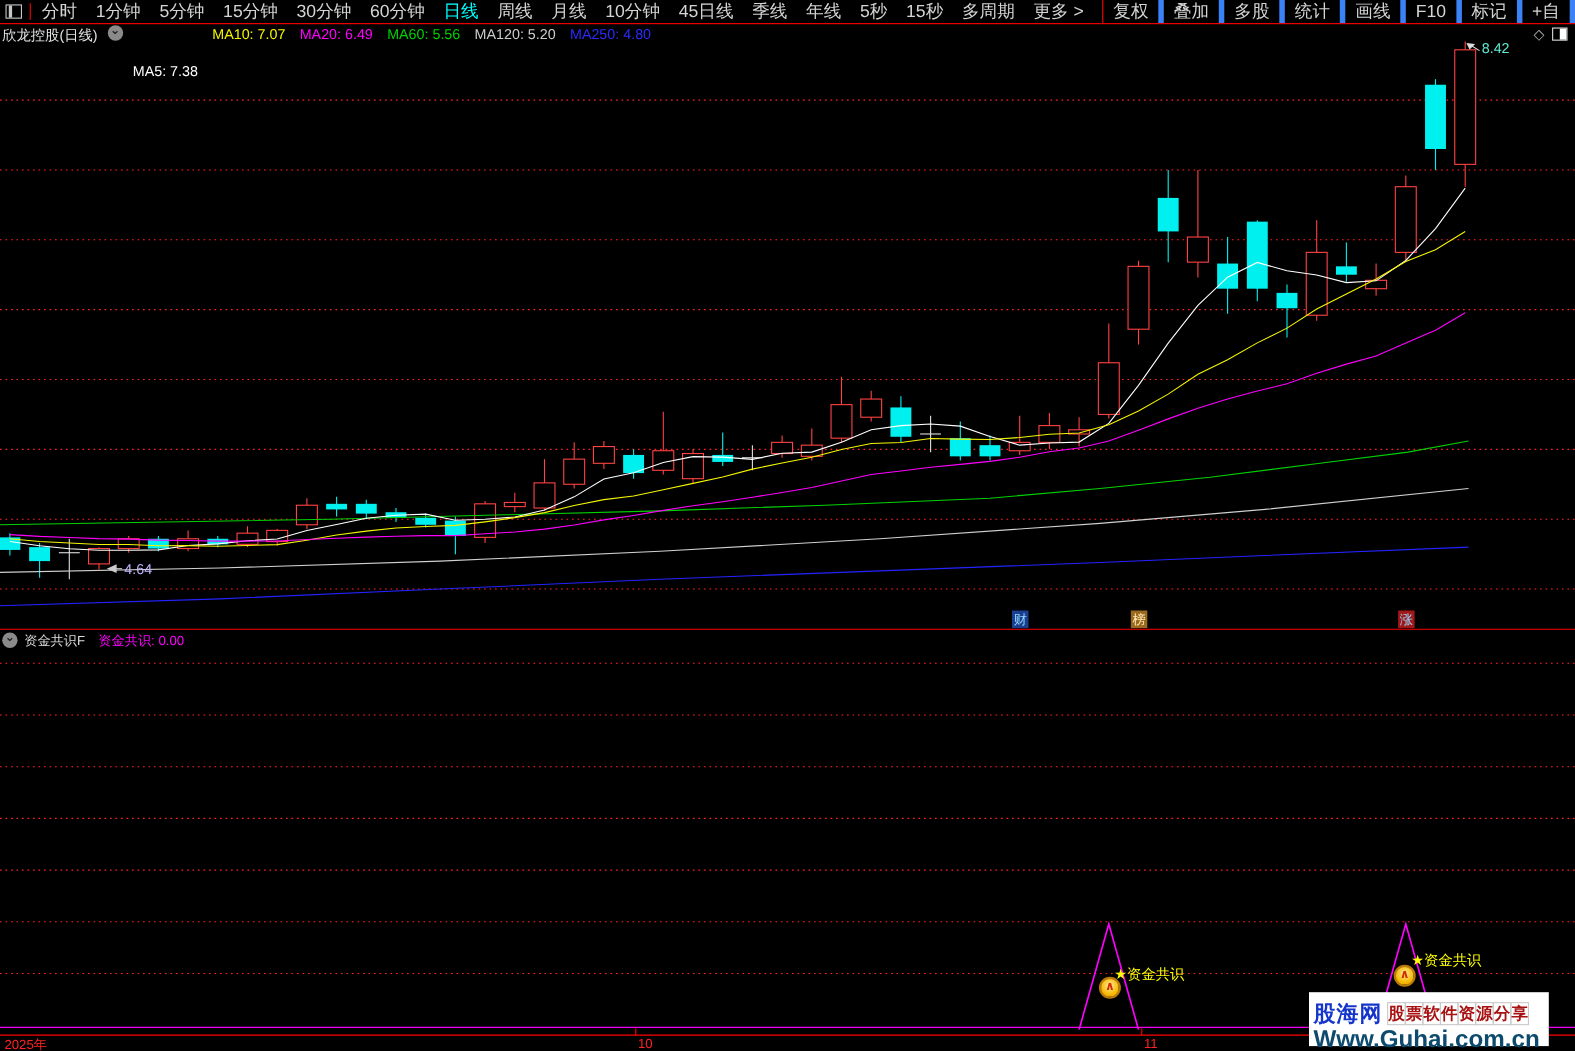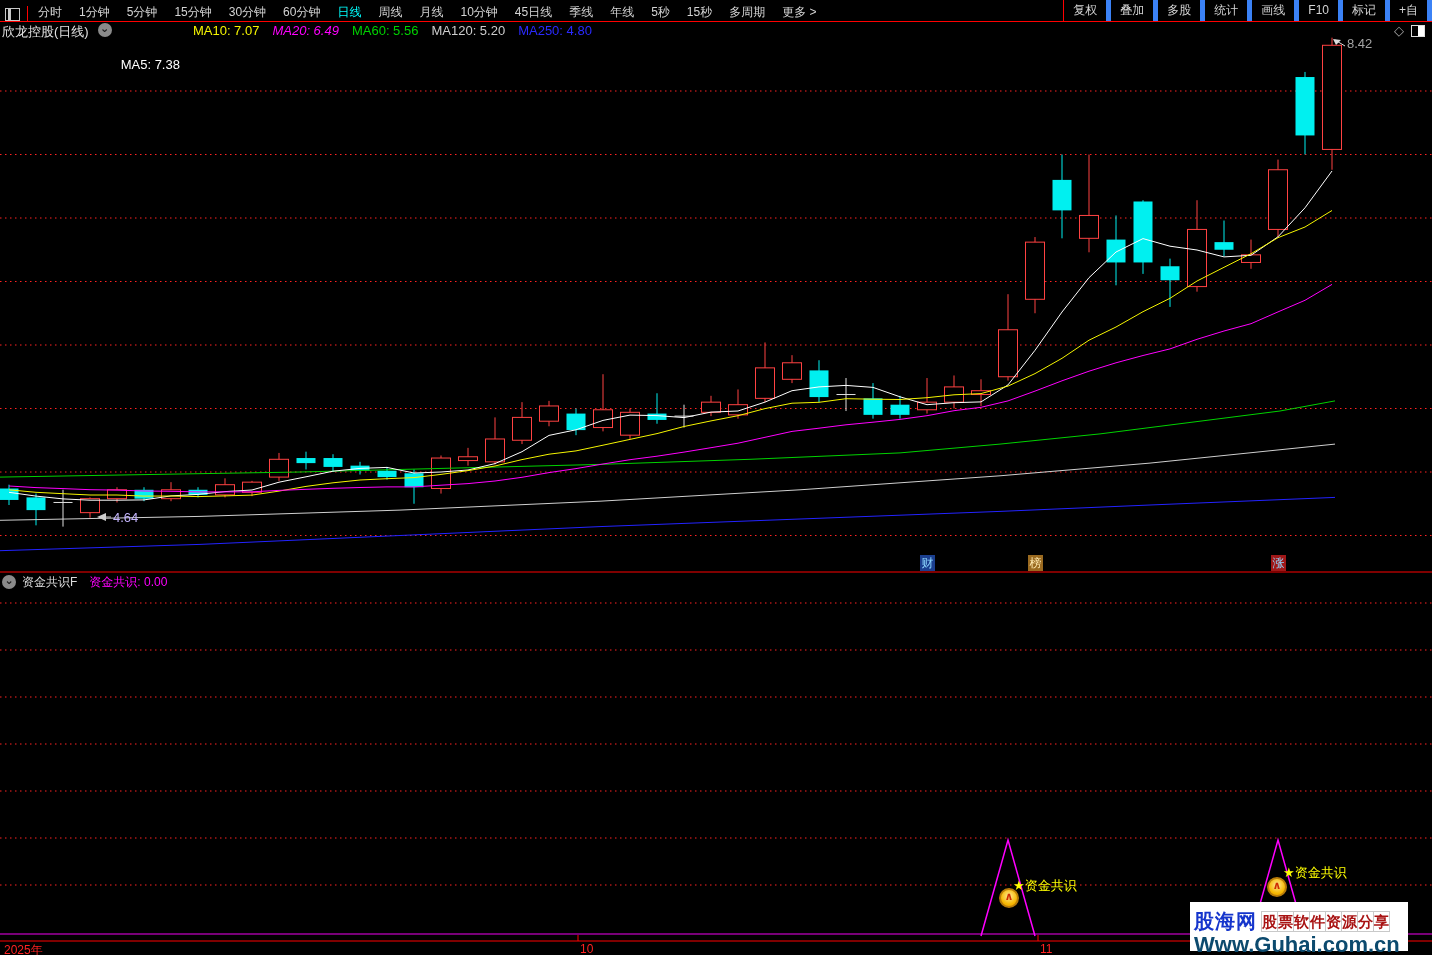--- a/index.html
+++ b/index.html
@@ -1,42 +1,42 @@
 <!DOCTYPE html>
 <html><head>
 <meta charset="utf-8">
 <style>
   html,body{margin:0;padding:0;background:#000;}
   body{width:1432px;height:955px;position:relative;overflow:hidden;
        font-family:"Liberation Sans","DejaVu Sans",sans-serif;}
   .abs{position:absolute;}
   
   #toolbar{left:0;top:0;width:1432px;height:21px;background:#000;
-           border-bottom:1px solid #ff0000;display:flex;align-items:flex-end;
-           font-size:12px;color:#d4d4d4;white-space:nowrap;overflow:hidden;z-index:4;}
+           border-bottom:1px solid #ff0000;display:flex;align-items:center;
+           font-size:16px;color:#d4d4d4;white-space:nowrap;overflow:hidden;z-index:4;}
   #win-icon{width:13px;height:11px;border:1px solid #c8c8c8;margin-left:5px;position:relative;flex:0 0 auto;}
   #win-icon:after{content:"";position:absolute;left:2px;top:0;width:3px;height:11px;background:#c8c8c8;}
   .tb-sep{width:1px;height:15px;background:#ff0000;margin:0 6px 0 7px;flex:0 0 auto;}
   #periods{display:flex;gap:17px;margin-left:4px;}
   .period{cursor:default;}
   .period.active{color:#00ffff;}
   #tools{margin-left:auto;display:flex;border-left:1px solid #ff0000;height:21px;align-items:center;flex:0 0 auto;}
   .toolbtn{padding:0 9px;border-right:5px solid #3b82f6;height:21px;line-height:21px;}
   
   #stockbar{left:2px;top:23px;height:18px;display:flex;align-items:flex-start;gap:9px;
             font-size:13px;color:#e2e2e2;z-index:4;}
   .circle-icon{width:14px;height:14px;border-radius:50%;background:#8a8a8a;color:#1c1c1c;
                font-size:11px;line-height:11px;text-align:center;font-weight:bold;flex:0 0 auto;}
   #ma-labels{display:flex;gap:13px;font-size:13px;}
   
   #corner{left:1394px;top:23px;display:flex;gap:7px;align-items:center;z-index:4;color:#aaa;font-size:13px;}
   #layout-icon{width:12px;height:10px;border:1px solid #ddd;position:relative;}
   #layout-icon:after{content:"";position:absolute;right:0;top:0;width:6px;height:10px;background:#fff;}
   
-  .callout{color:#a3a3a3;font-size:13px;z-index:3;}
+  .callout{color:#5eead4;font-size:13px;z-index:3;}
   .badge{width:15px;height:16px;font-size:12px;line-height:16px;text-align:center;z-index:3;}
   
   #ind-header{left:2px;top:574px;height:16px;display:flex;align-items:center;gap:6px;
               font-size:12px;color:#dcdcdc;z-index:4;}
   #ind-value{color:#ff00ff;margin-left:6px;}
   .sig-label{color:#ffff00;font-size:13px;z-index:3;white-space:nowrap;}
   .coin{width:20px;height:20px;border-radius:50%;box-sizing:border-box;
         background:radial-gradient(circle at 50% 38%,#ffeb96 0%,#f6b700 65%,#e89b00 100%);
         border:2px solid #b97c08;display:flex;align-items:center;justify-content:center;z-index:3;}
   .coin span{color:#cf2c00;font-weight:bold;font-size:11px;margin-top:-3px;}
@@ -225,21 +225,21 @@
       <span class="toolbtn">+自</span>
     </div>
 </div>
 
 <div id="stockbar" class="abs">
   <span>欣龙控股(日线)</span>
   <span class="circle-icon">⌄</span>
   <div id="ma-labels">
       <span style="color: rgb(255, 255, 255); margin-top: 34px;">MA5: 7.38</span>
       <span style="color: rgb(245, 245, 0);">MA10: 7.07</span>
-      <span style="color: rgb(255, 0, 255); font-style: italic;">MA20: 6.49</span>
+      <span style="color: rgb(255, 0, 255);">MA20: 6.49</span>
       <span style="color: rgb(0, 210, 0);">MA60: 5.56</span>
       <span style="color: rgb(204, 204, 204);">MA120: 5.20</span>
       <span style="color: rgb(42, 42, 255);">MA250: 4.80</span>
     </div>
 </div>
 
 <div id="corner" class="abs">
   <span>◇</span>
   <div id="layout-icon"></div>
 </div>

